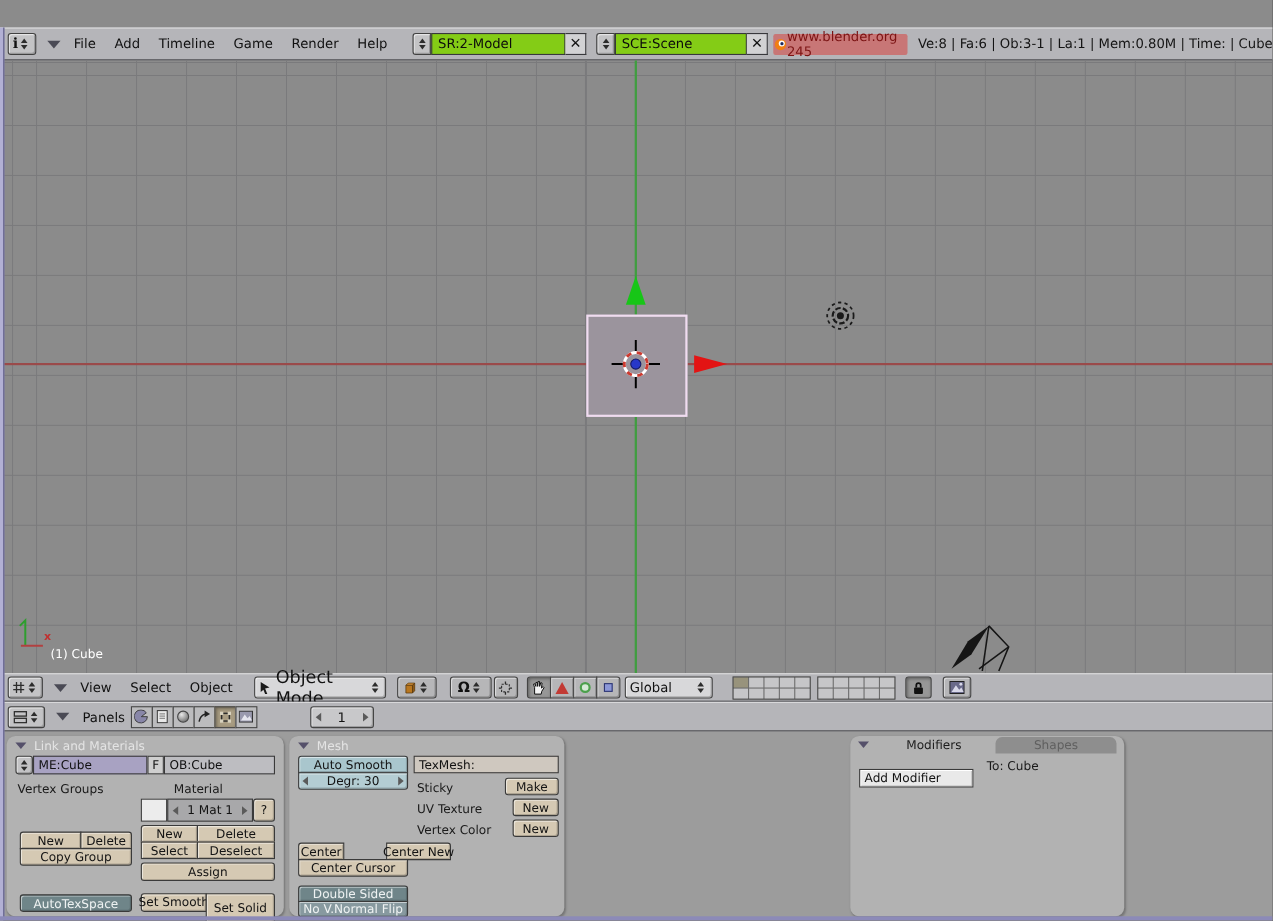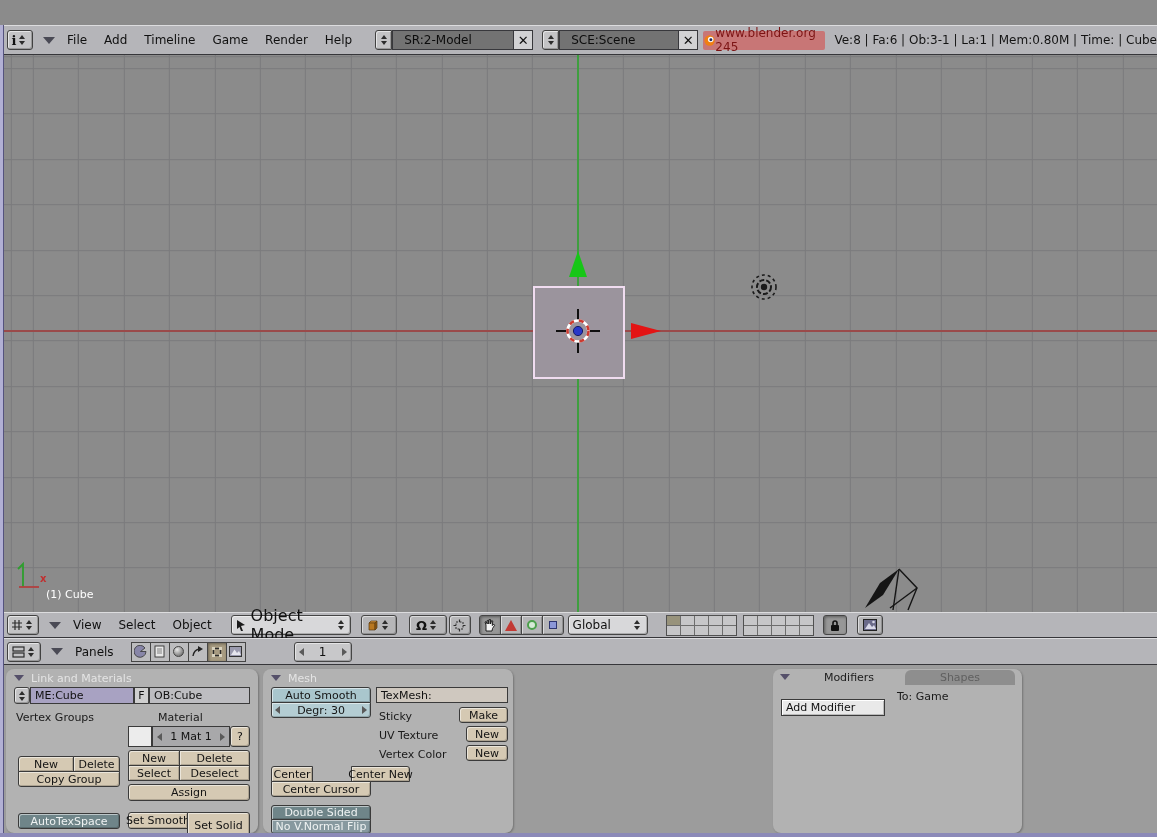--- a/index.html
+++ b/index.html
@@ -19,21 +19,21 @@
   .hbar{position:absolute;left:0;width:1157px;background:#b5b5b9;border-top:1px solid #dcdcde;border-bottom:1px solid #36363a;display:flex;align-items:center;}
   .menu-label{font-size:12px;color:#101010;margin-right:17px;cursor:default;}
   .hbtn{background:#c3c3c5;border:1px solid #414141;border-radius:3px;height:20px;display:inline-flex;align-items:center;justify-content:center;box-shadow:inset 1px 1px 0 #ffffff90, inset -1px -1px 0 #00000038;}
   .stp{display:inline-flex;flex-direction:column;gap:2px;align-items:center;padding:0 3px;}
   .tu{width:0;height:0;border-left:3px solid transparent;border-right:3px solid transparent;border-bottom:4px solid #2c2c2c;}
   .td{width:0;height:0;border-left:3px solid transparent;border-right:3px solid transparent;border-top:4px solid #2c2c2c;}
   .tl{width:0;height:0;border-top:4px solid transparent;border-bottom:4px solid transparent;border-right:5px solid #5a5a5a;}
   .tr{width:0;height:0;border-top:4px solid transparent;border-bottom:4px solid transparent;border-left:5px solid #5a5a5a;}
   .collapse-tri{width:0;height:0;border-left:6px solid transparent;border-right:6px solid transparent;border-top:7px solid #4a4a55;margin:0 12px 0 10px;}
   .fieldgrp{display:flex;height:20px;align-items:stretch;}
-  .ddfield{background:#737373;border:1px solid #38383c;display:flex;align-items:center;padding:0 11px;font-size:12px;color:#0c0c0c;}
+  .ddfield{background:#84cc16;border:1px solid #38383c;display:flex;align-items:center;padding:0 5px;font-size:12px;color:#0c0c0c;}
   .xbtn{width:19px;background:#d2d2d4;border:1px solid #38383c;border-left:none;display:flex;align-items:center;justify-content:center;font-weight:bold;font-size:13px;color:#111;}
   #badge{display:flex;align-items:center;background:#c87676;border-radius:2px;height:19px;padding:0 1px;margin-left:5px;}
   #badge span{color:#7c1414;font-size:12px;}
   #hdr-stats{margin-left:9px;font-size:12px;color:#141414;white-space:nowrap;}
 
   
   #viewport{position:absolute;left:0;top:55px;width:1157px;height:557px;background-color:#8b8b8b;
     background-image:repeating-linear-gradient(to right,#7a7a7c 0 1px,transparent 1px 45.4px),
                      repeating-linear-gradient(to bottom,#7a7a7c 0 1px,transparent 1px 45.4px);
     background-position:32.8px 0,0 13.2px;}
@@ -295,21 +295,21 @@
       <svg width="13" height="12" viewBox="0 0 13 12">
         <rect x="1" y="1" width="11" height="4" fill="none" stroke="#2c2c2c" stroke-width="1.2"></rect>
         <rect x="1" y="7" width="11" height="4" fill="none" stroke="#2c2c2c" stroke-width="1.2"></rect>
       </svg>
       <span class="stp">
           <span class="tu"></span>
           <span class="td"></span>
         </span>
     </div>
     <div class="collapse-tri"></div>
-    <span class="menu-label" style="margin-right:18px;">Panels</span>
+    <span class="menu-label" style="margin-right:6px;">Panels</span>
 
     <div class="ctxgrp">
       <div class="ctxbtn">
         <svg width="13" height="13" viewBox="0 0 13 13">
           <path d="M6.5 6.5 L11 3 A6 6 0 1 0 12 6.5 Z" fill="#8886a8" stroke="#333" stroke-width=".8"></path>
         </svg>
       </div>
       <div class="ctxbtn">
         <svg width="11" height="13" viewBox="0 0 11 13">
           <rect x="1" y="1" width="9" height="11" fill="#e8e8e8" stroke="#333" stroke-width=".9"></rect>
@@ -420,20 +420,20 @@
       <div class="bbtn tealdark" style="left:8px;top:136px;width:100px;height:15px;border-radius:3px 3px 0 0;">Double Sided</div>
       <div class="bbtn teal" style="left:8px;top:150px;width:100px;height:15px;border-radius:0 0 3px 3px;">No V.Normal Flip</div>
     </div>
 
 
     <div class="panel" style="left:773px;width:249px;">
       <div class="ptri" style="position:absolute;left:7px;top:5px;"></div>
       <div class="tab active" style="left:22px;width:108px;">Modifiers</div>
       <div class="tab inactive" style="left:132px;width:110px;">Shapes</div>
       <div class="pfield" style="left:8px;top:18px;width:104px;height:17px;background:#e9e9e9;box-shadow:inset 1px 1px 0 #fff,inset -1px -1px 0 #0003;margin-top:12px;">Add Modifier</div>
-      <span class="plabel" style="left:124px;top:21px;">To: Game</span>
+      <span class="plabel" style="left:124px;top:21px;">To: Cube</span>
     </div>
   </div>
 
   <div style="position:absolute;left:0;top:25px;width:4px;height:812px;background:#b2b0d4;border-right:1px solid #55537e;"></div>
   <div style="position:absolute;left:0;top:833px;width:1157px;height:4px;background:#8c8ab8;"></div>
 
 </div>
 
 </body></html>

